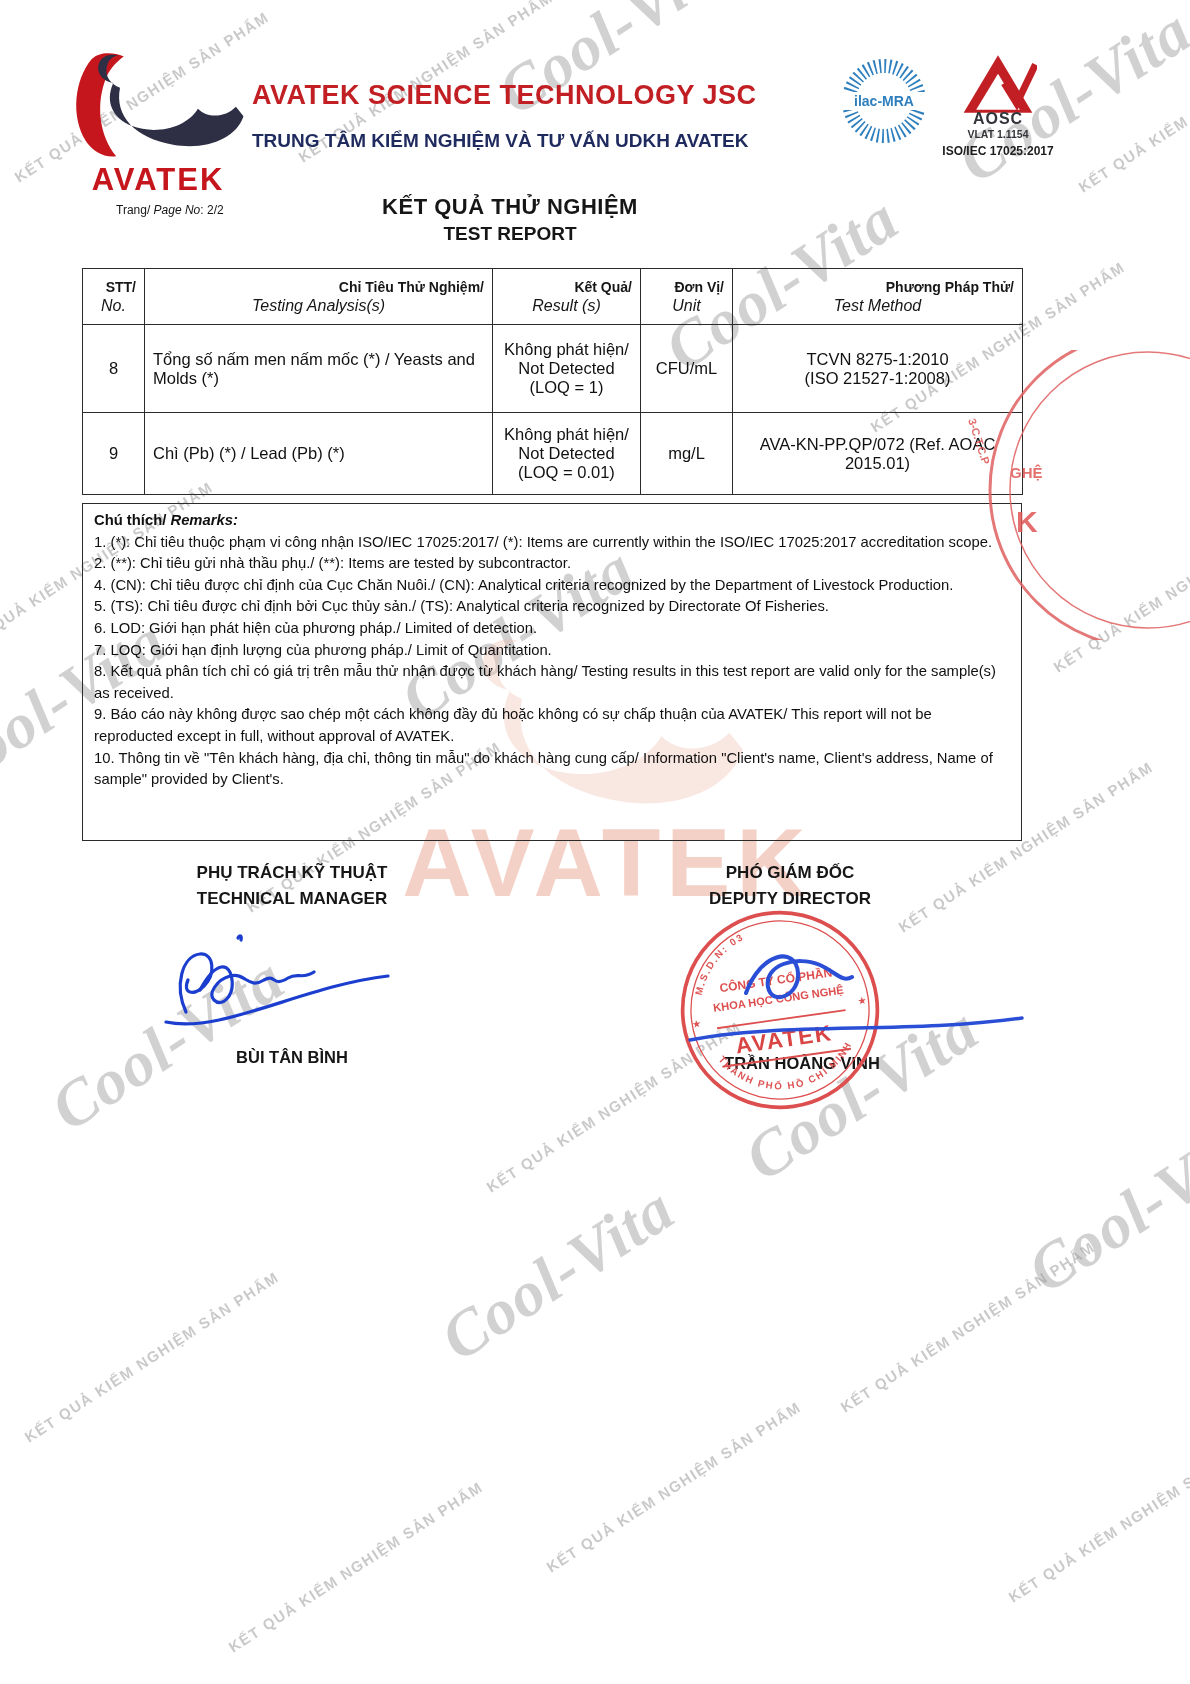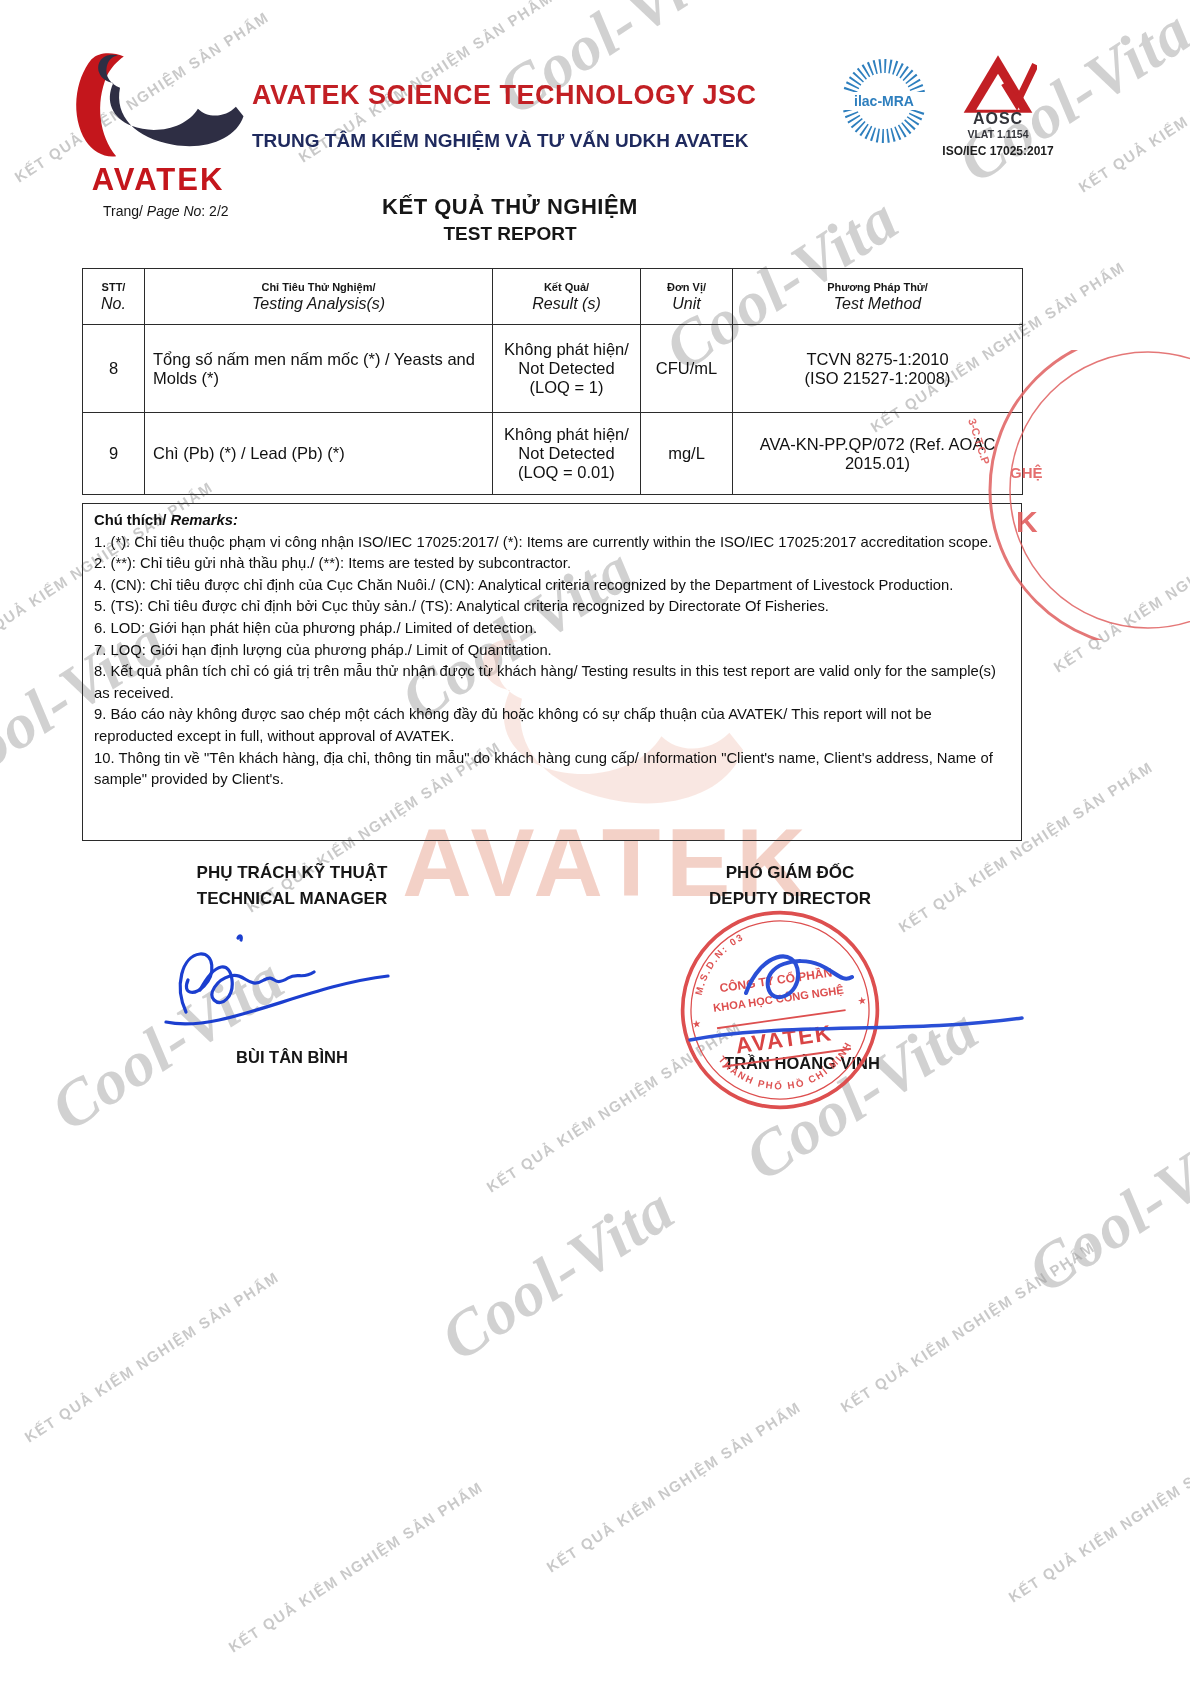--- a/index.html
+++ b/index.html
@@ -27,34 +27,34 @@
   .company-subtitle { font-size:19px; font-weight:bold; color:#1f2a5e; margin-top:19px; }
 
   .ilac-block { position:absolute; left:836px; top:56px; width:96px; text-align:center; z-index:1; }
   .ilac-text { font-size:14px; font-weight:bold; fill:#2e7fbe; }
   .aosc-block { position:absolute; left:940px; top:52px; width:116px; text-align:center; z-index:1; }
   .aosc-label { font-size:16px; font-weight:bold; color:#33343a; letter-spacing:1px; margin-top:-10px;text-align:center;}
   .vlat-label { font-size:10.5px; font-weight:bold; color:#33343a; }
   .iso-label { font-size:12px; font-weight:bold; color:#1d1d1d; margin-top:4px; white-space:nowrap; }
 
   
-  .page-no { position:absolute; left:103px; top:203px; font-size:14px; z-index:1; }
+  .page-no { position:absolute; left:116px; top:203px; font-size:12px; z-index:1; }
   .page-no .it { font-style:italic; }
   .title-block { position:absolute; left:320px; top:194px; width:380px; text-align:center; z-index:1; }
   .title-vi { font-size:22px; font-weight:bold; letter-spacing:.5px; }
   .title-en { font-size:19px; font-weight:bold; margin-top:3px; }
 
   
   .report-table { position:absolute; left:82px; top:268px; width:940px; border-collapse:collapse;
                   table-layout:fixed; z-index:1; }
   .report-table th, .report-table td { border:1.6px solid #2b2b2b; padding:4px 8px; vertical-align:middle; background:transparent; }
   .report-table thead tr { height:56px; }
   .report-table tr.r0 { height:88px; }
   .report-table tr.r1 { height:82px; }
-  .th-vi { font-weight:bold; font-size:11px; }
+  .th-vi { font-weight:bold; font-size:14px;text-align:right; }
   .th-en { font-style:italic; font-weight:normal; font-size:16px; margin-top:2px; }
   .report-table td { font-size:16.5px; color:#111; }
   .c-center { text-align:center; }
   .c-left { text-align:left; padding-left:10px; }
   .pre { white-space:pre-line; }
 
   
   .remarks { position:absolute; left:82px; top:503px; width:940px; height:338px;
              border:1.6px solid #2b2b2b; padding:6px 11px; z-index:1;
              font-size:14.8px; line-height:21.6px; color:#101010; overflow:hidden; }

